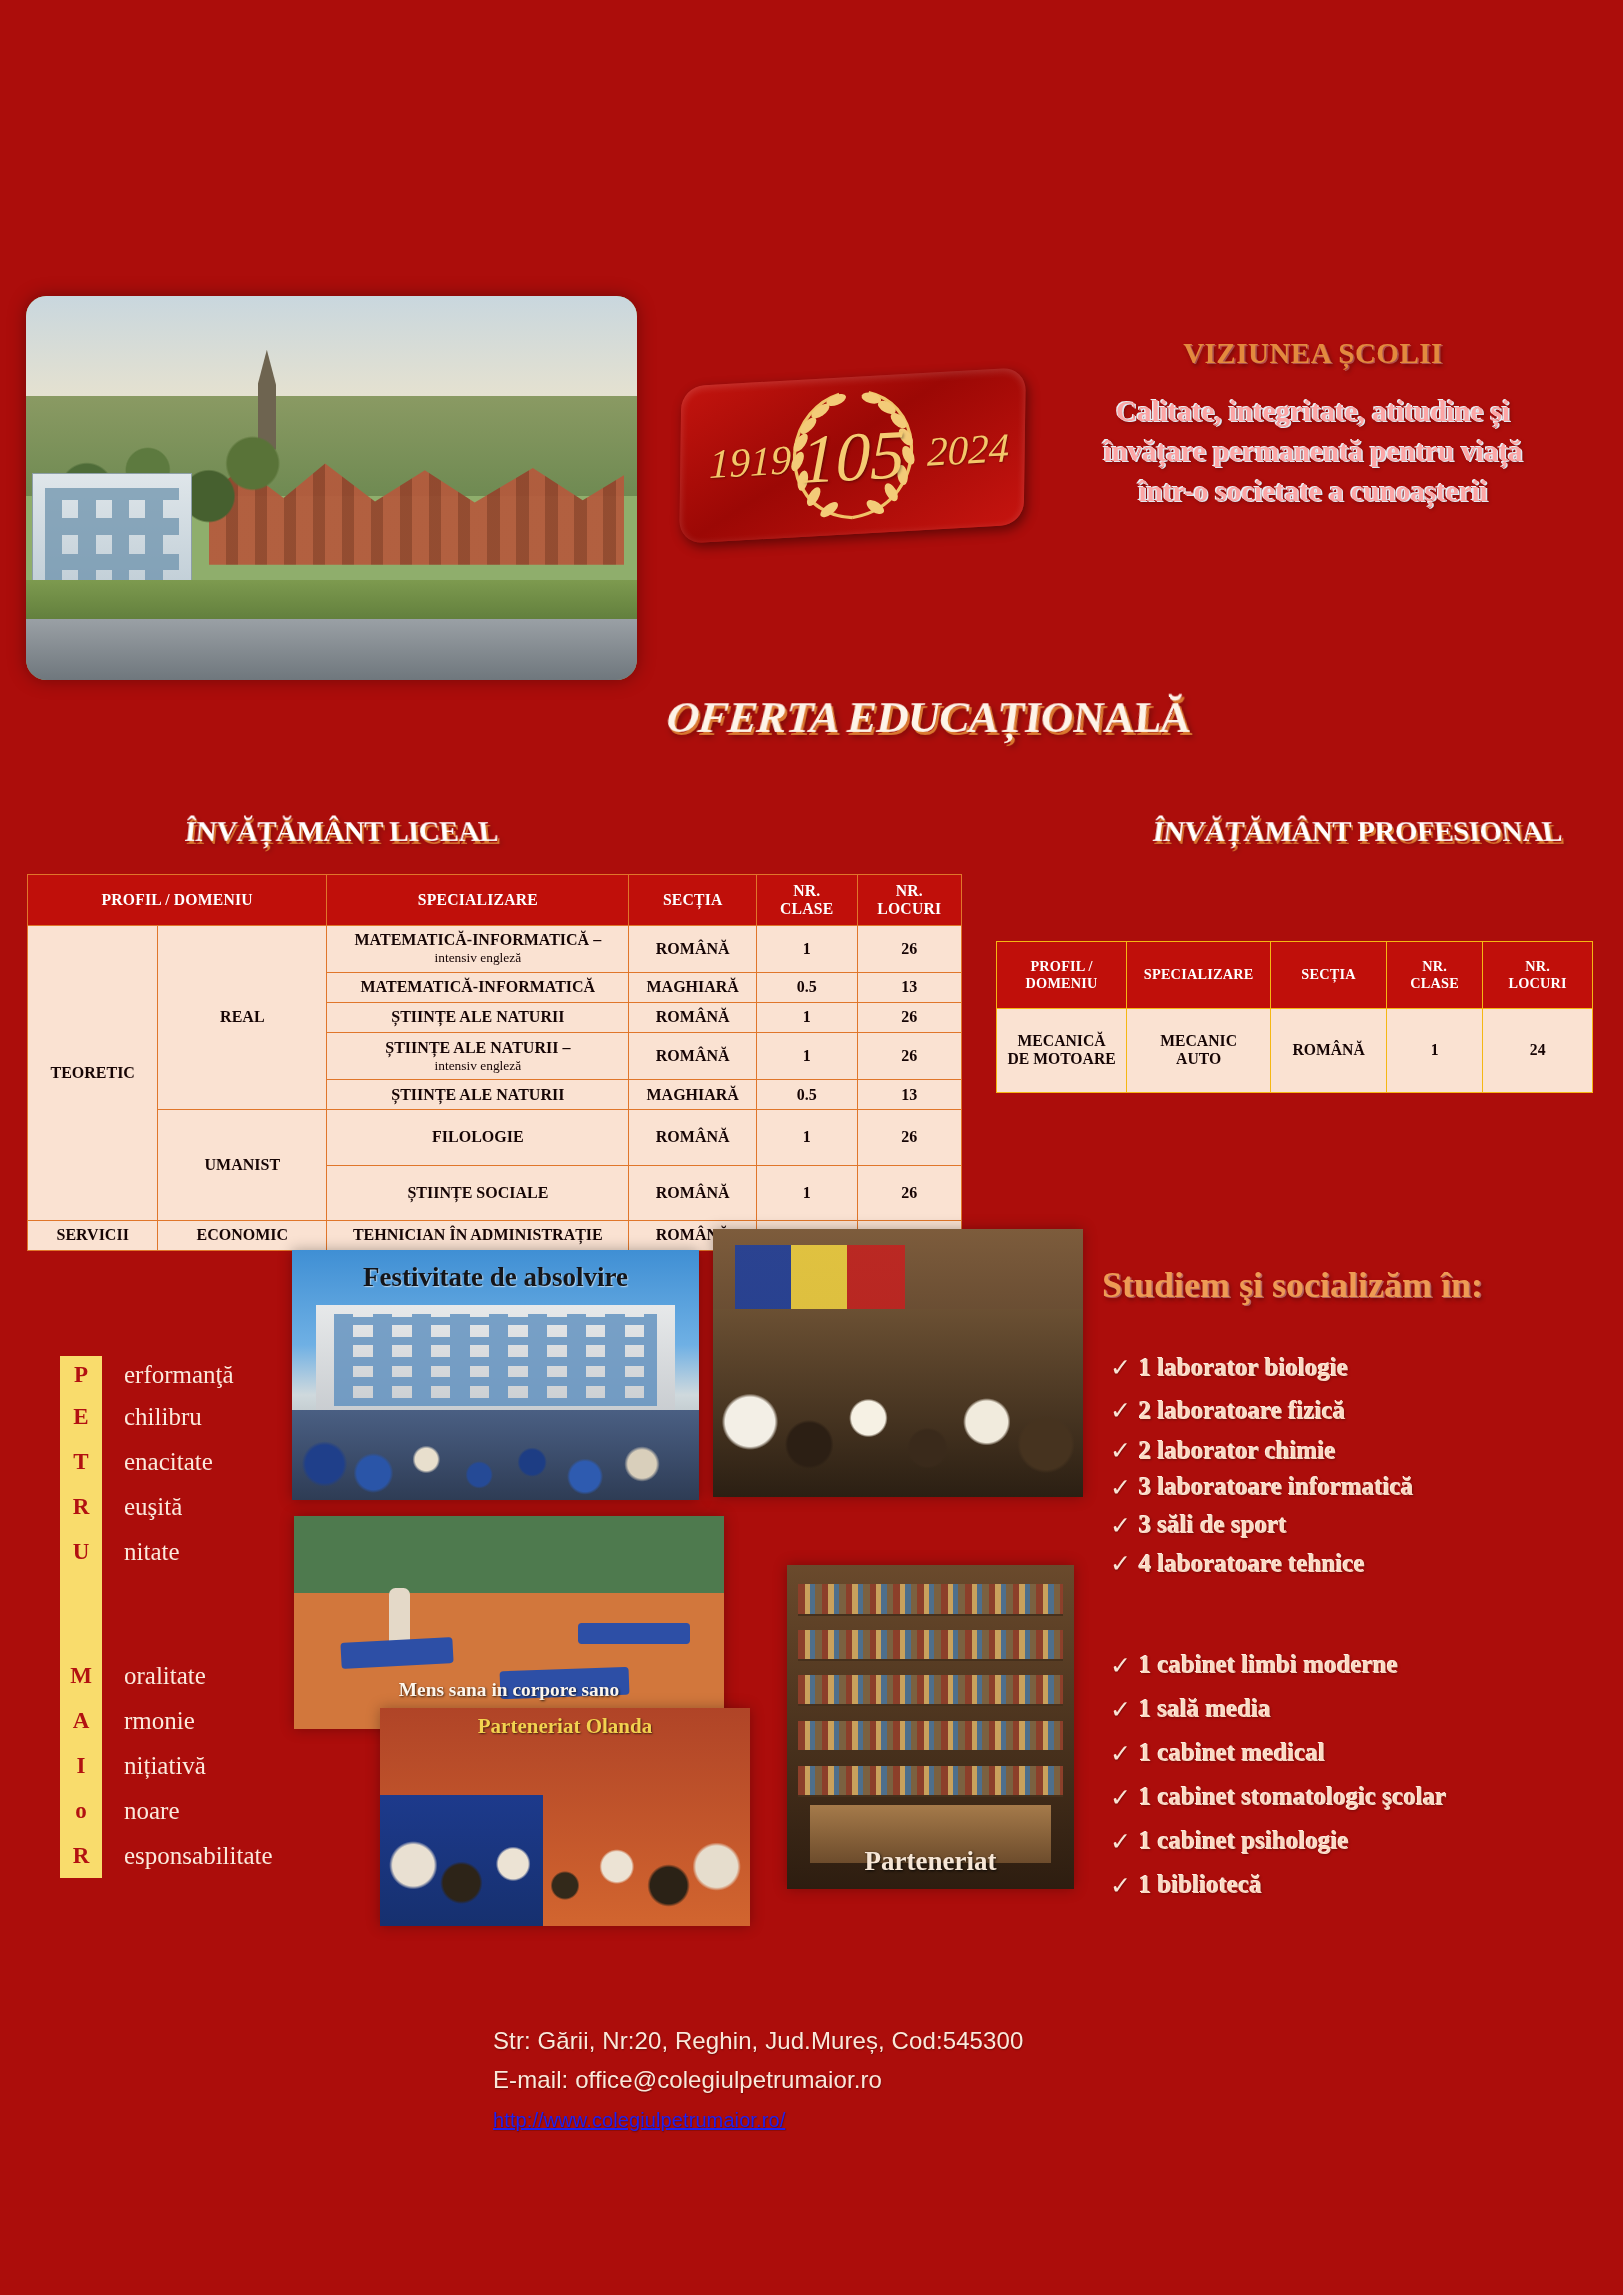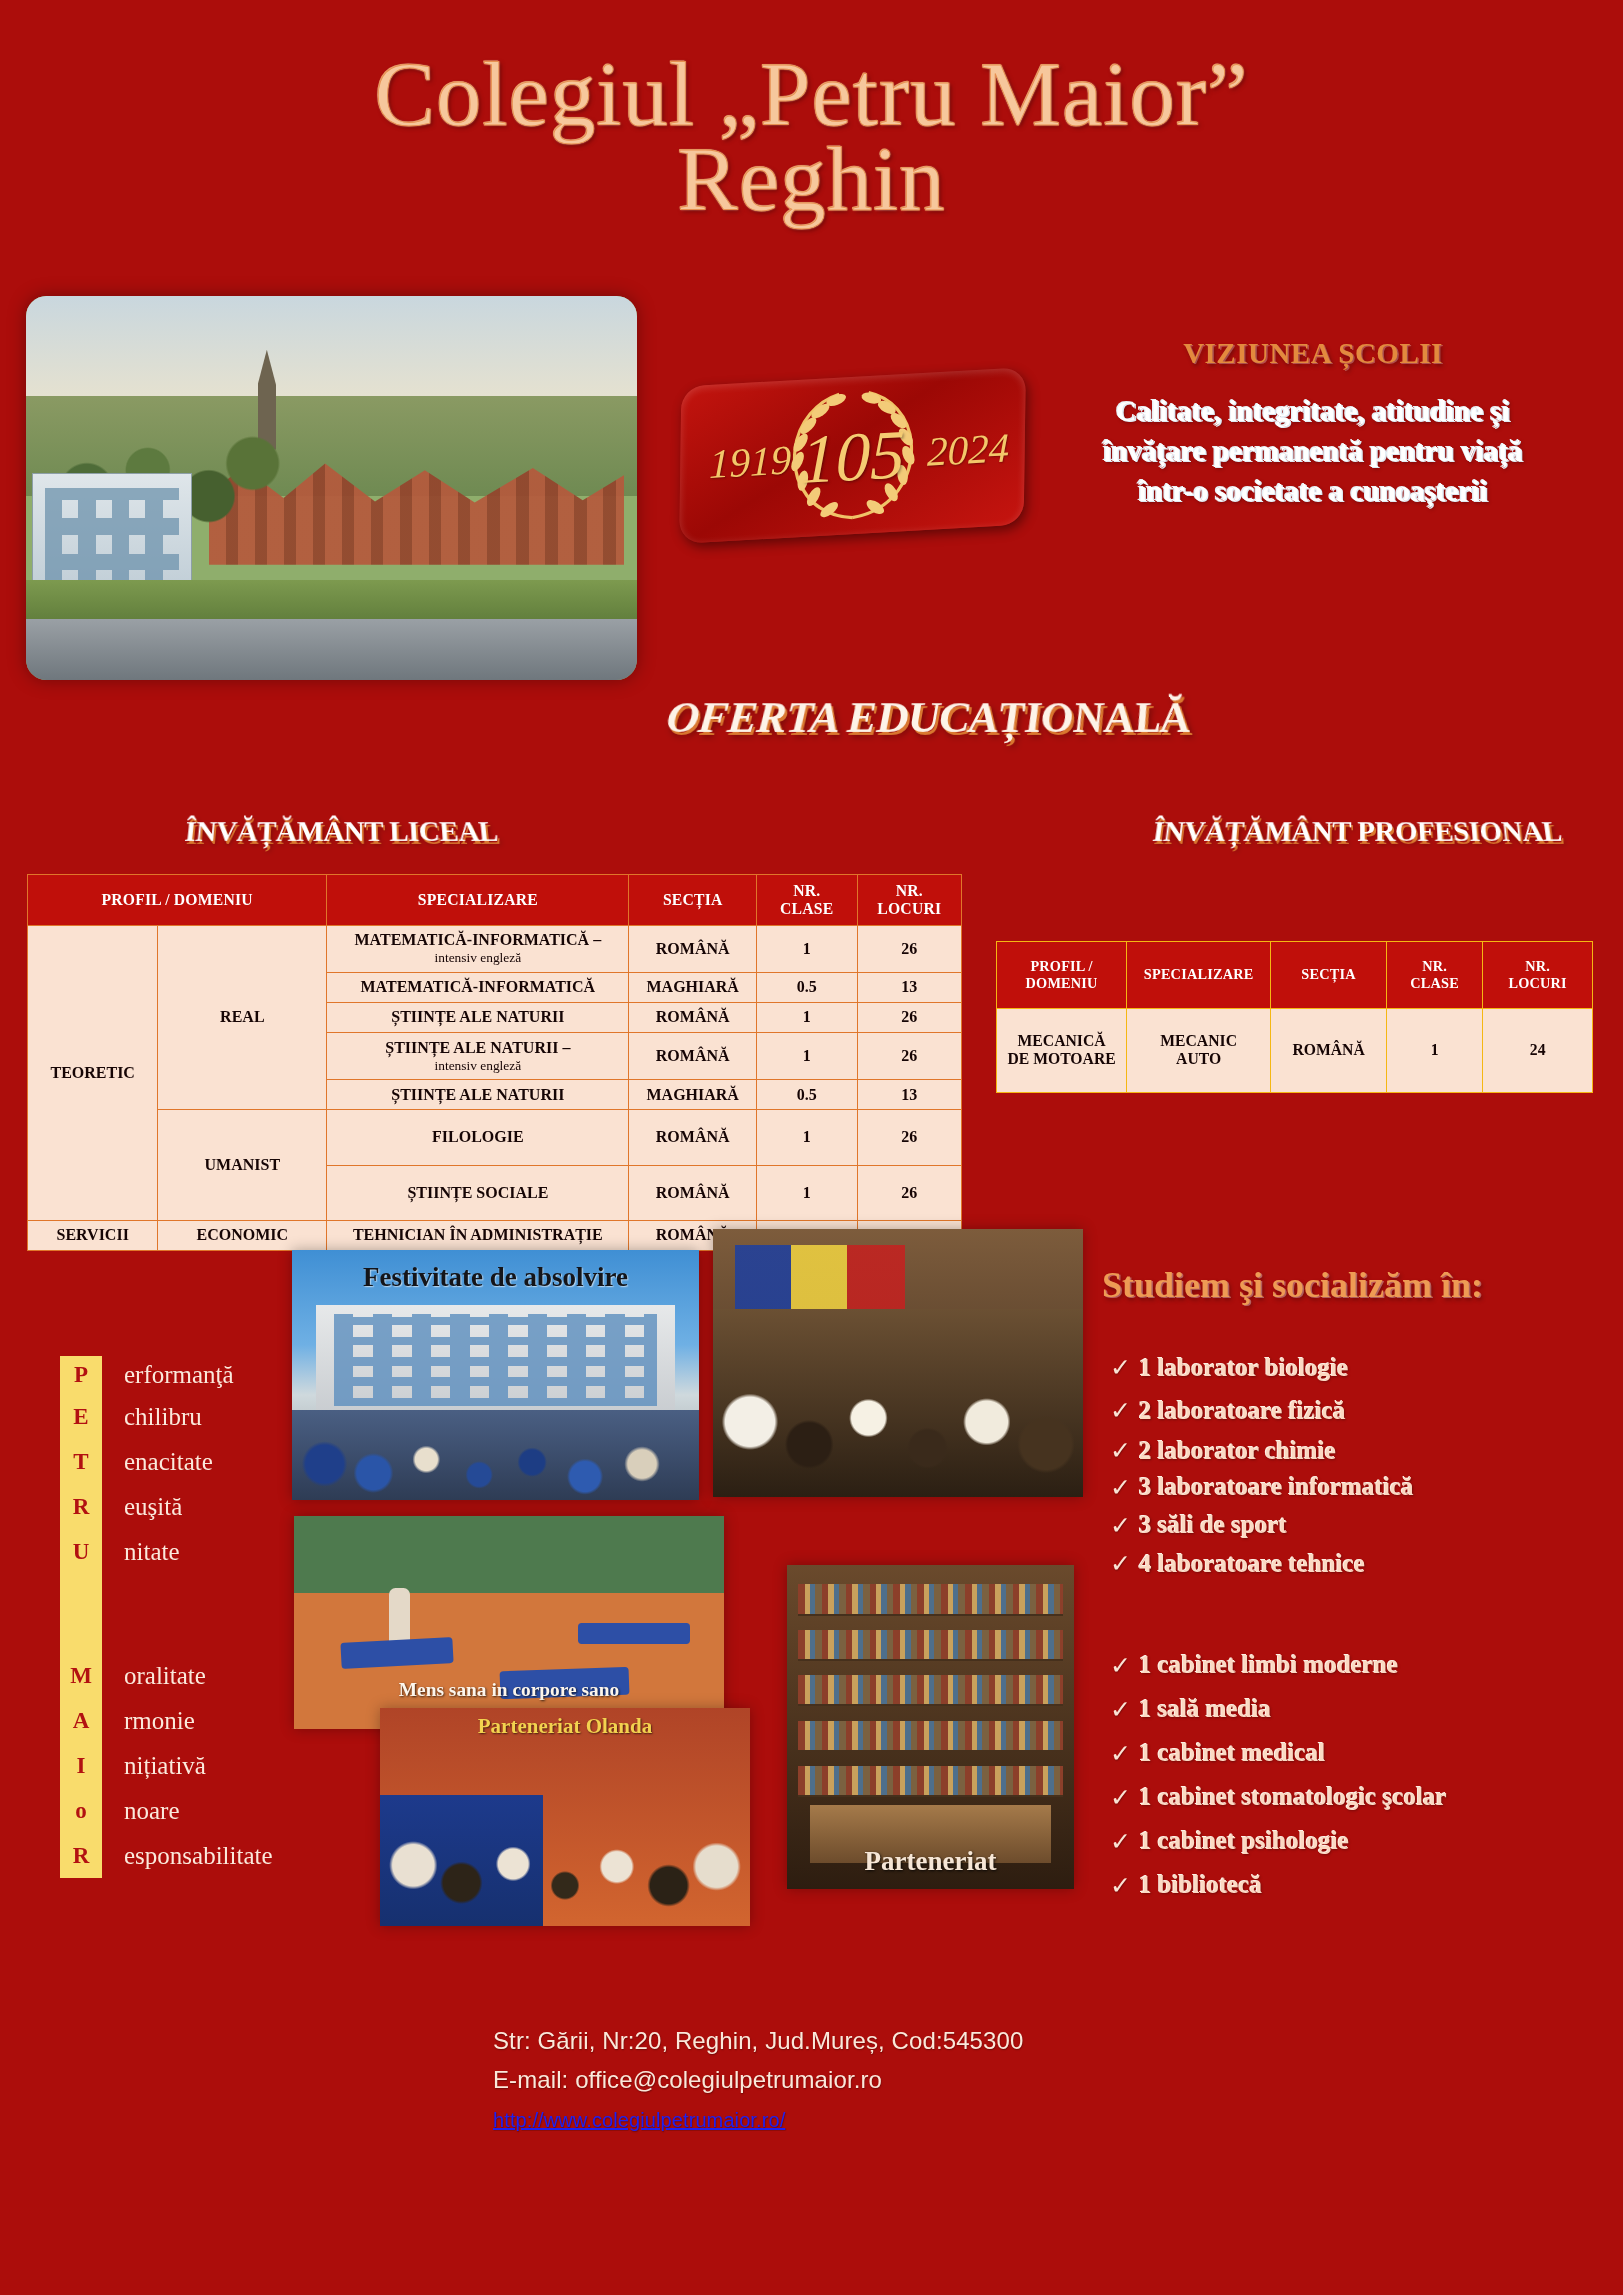--- a/index.html
+++ b/index.html
@@ -82,21 +82,21 @@
 
   
   .vision{position:absolute;left:1079px;top:337px;width:468px;text-align:center;}
   .vision h2{
     margin:0;font-size:29px;font-weight:700;letter-spacing:0.5px;
     color:#e38a3e;
     text-shadow:1.4px 1.4px 0 rgba(255,255,255,.28), 2.3px 2.8px 4.2px rgba(0,0,0,.35);
   }
   .vision p{
     margin:21px 0 0;font-size:29px;line-height:1.38;font-weight:700;
-    color:#ffffff;
+    color:#fca5a5;
     text-shadow:-1.4px -1.4px 0 #e8f1f7, 1.4px 1.4px 0 #dfeaf3, 1.9px 2.3px 3.7px rgba(0,0,0,.35);
   }
 
   
   .oferta{
     position:absolute;left:667px;top:691px;width:500px;text-align:center;
     font-size:45px;font-weight:700;font-style:italic;letter-spacing:-0.9px;
     color:#fdf3e8;
     transform:perspective(324px) rotateX(9deg);
     text-shadow:2.3px 3.2px 0 #d9772f, 3.7px 5.1px 6.5px rgba(0,0,0,.35);
@@ -253,24 +253,20 @@
     text-shadow:0.5px 0.5px 1.4px rgba(0,0,0,.35);
   }
   .contact a{color:#2020f0;text-decoration:underline;font-size:20px;
     font-family:"Liberation Sans", sans-serif;}
 </style>
 </head>
 <body>
 
 <div class="page">
 
-  <div class="title-block">
-    <div class="title-line l1">Colegiul „Petru Maior”</div>
-    <div class="title-line l2">Reghin</div>
-  </div>
 
   <div class="painting">
     <div class="sky"></div>
     <div class="hills"></div>
     <div class="church"></div>
     <div class="roofs"></div>
     <div class="trees"></div>
     <div class="bldgA"></div>
     <div class="green"></div>
     <div class="road"></div>

